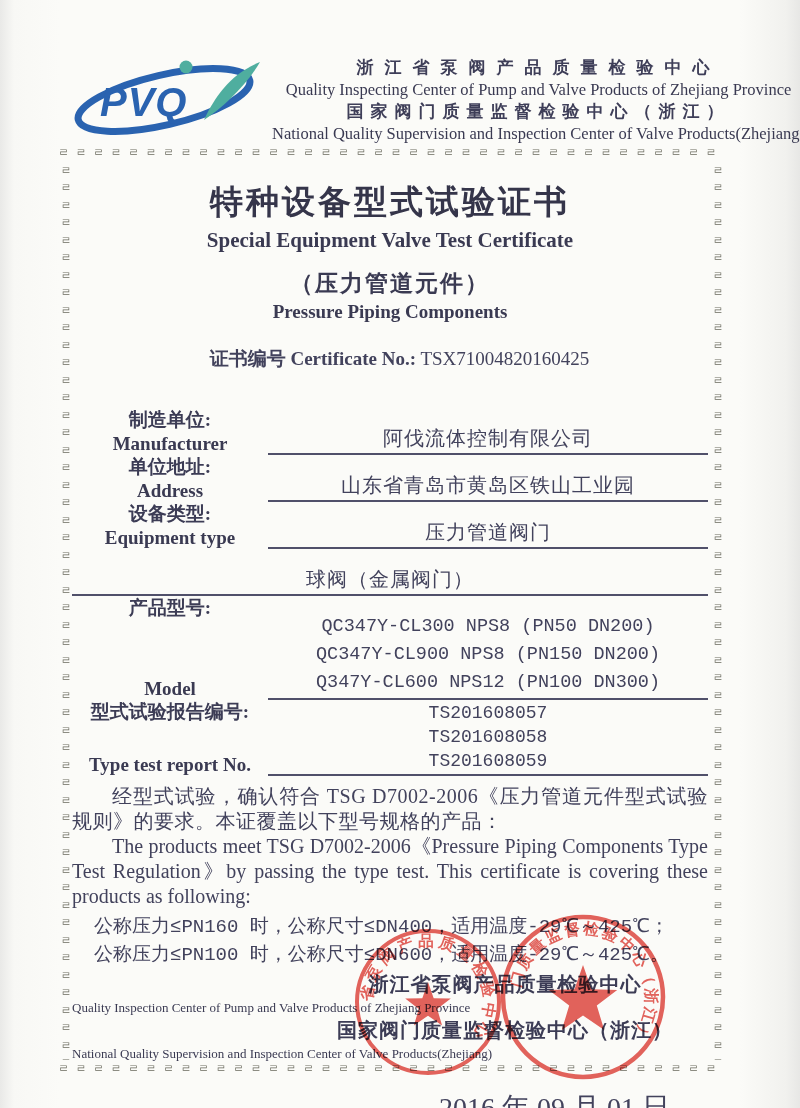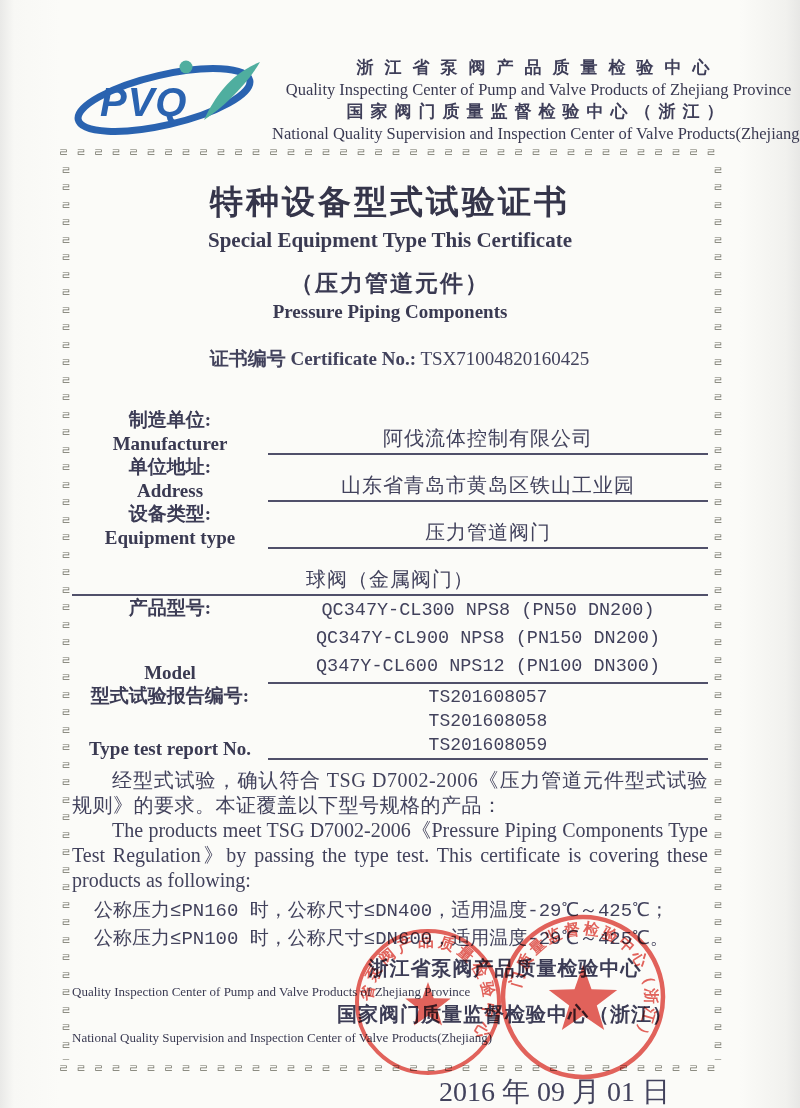--- a/index.html
+++ b/index.html
@@ -57,21 +57,21 @@
 
   
   .fields { margin-top: 36px; }
   .frow { display: flex; }
   .flabel { width: 196px; flex: none; display: flex; flex-direction: column;
             justify-content: space-between; text-align: center; }
   .lab-cn { font-size: 19px; font-weight: 700; line-height: 23px; color: #3c3c55; }
   .lab-en { font-size: 19px; font-weight: 700; line-height: 23px; color: #3a3a52; }
   .fvalue { flex: 1; border-bottom: 2px solid #50506a; display: flex; flex-direction: column;
             justify-content: flex-end; text-align: center; padding-bottom: 1px; }
-  .h47 { height: 47px; } .h88 { height: 88px; } .h76 { height: 76px; }
+  .h47 { height: 47px; } .h88 { height: 104px; } .h76 { height: 76px; }
   .v-cn   { font-size: 20px; line-height: 28px; letter-spacing: 1px; }
   .v-mono { font-family: "Liberation Mono", monospace; font-size: 18.5px; line-height: 28px; }
   .v-mono-sm { font-family: "Liberation Mono", monospace; font-size: 18px; line-height: 24px; }
 
   
   .statement { margin-top: 8px; text-align: justify; }
   .st-cn { font-size: 20px; line-height: 25px; text-indent: 2em; letter-spacing: 0.5px; }
   .st-en { font-size: 20px; line-height: 25px; text-indent: 2em; }
 
   
@@ -115,21 +115,21 @@
   </div>
 
   <div class="fret fret-top">ㄹㄹㄹㄹㄹㄹㄹㄹㄹㄹㄹㄹㄹㄹㄹㄹㄹㄹㄹㄹㄹㄹㄹㄹㄹㄹㄹㄹㄹㄹㄹㄹㄹㄹㄹㄹㄹㄹㄹㄹ</div>
   <div class="fret fret-bottom">ㄹㄹㄹㄹㄹㄹㄹㄹㄹㄹㄹㄹㄹㄹㄹㄹㄹㄹㄹㄹㄹㄹㄹㄹㄹㄹㄹㄹㄹㄹㄹㄹㄹㄹㄹㄹㄹㄹㄹㄹ</div>
   <div class="fret fret-left">ㄹㄹㄹㄹㄹㄹㄹㄹㄹㄹㄹㄹㄹㄹㄹㄹㄹㄹㄹㄹㄹㄹㄹㄹㄹㄹㄹㄹㄹㄹㄹㄹㄹㄹㄹㄹㄹㄹㄹㄹㄹㄹㄹㄹㄹㄹㄹㄹㄹㄹㄹㄹ</div>
   <div class="fret fret-right">ㄹㄹㄹㄹㄹㄹㄹㄹㄹㄹㄹㄹㄹㄹㄹㄹㄹㄹㄹㄹㄹㄹㄹㄹㄹㄹㄹㄹㄹㄹㄹㄹㄹㄹㄹㄹㄹㄹㄹㄹㄹㄹㄹㄹㄹㄹㄹㄹㄹㄹㄹㄹ</div>
 
   <div class="content">
 
     <div class="title-cn">特种设备型式试验证书</div>
-    <div class="title-en">Special Equipment Type This Certificate</div>
+    <div class="title-en">Special Equipment Valve Test Certificate</div>
     <div class="cat-cn">（压力管道元件）</div>
     <div class="cat-en">Pressure Piping Components</div>
 
     <div class="certno">
       <span class="cn">证书编号</span>
       <span class="en">Certificate No.:</span>
       <span class="val">TSX71004820160425</span>
     </div>
 
     <div class="fields">

